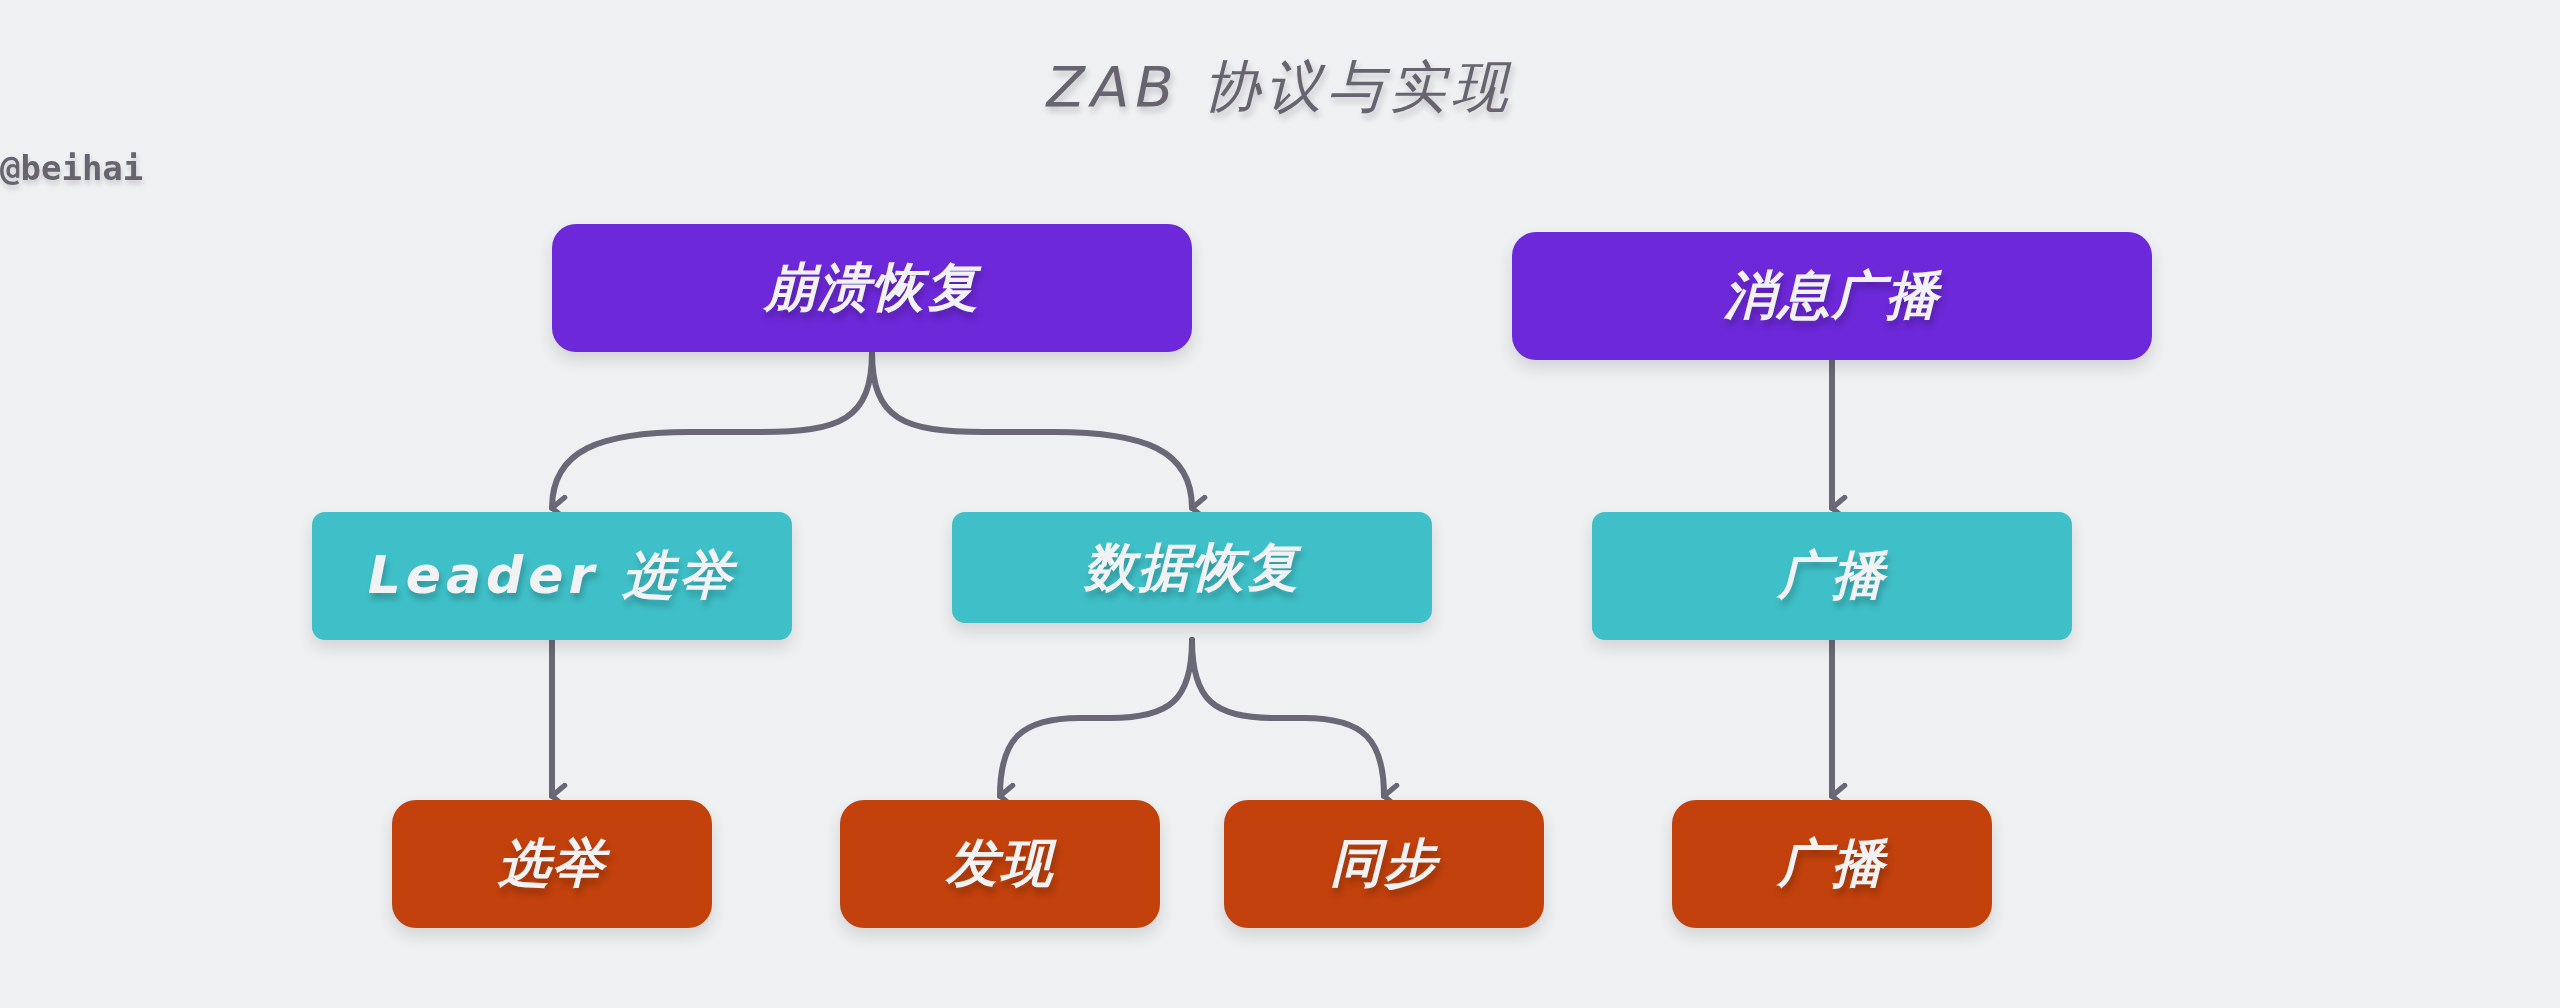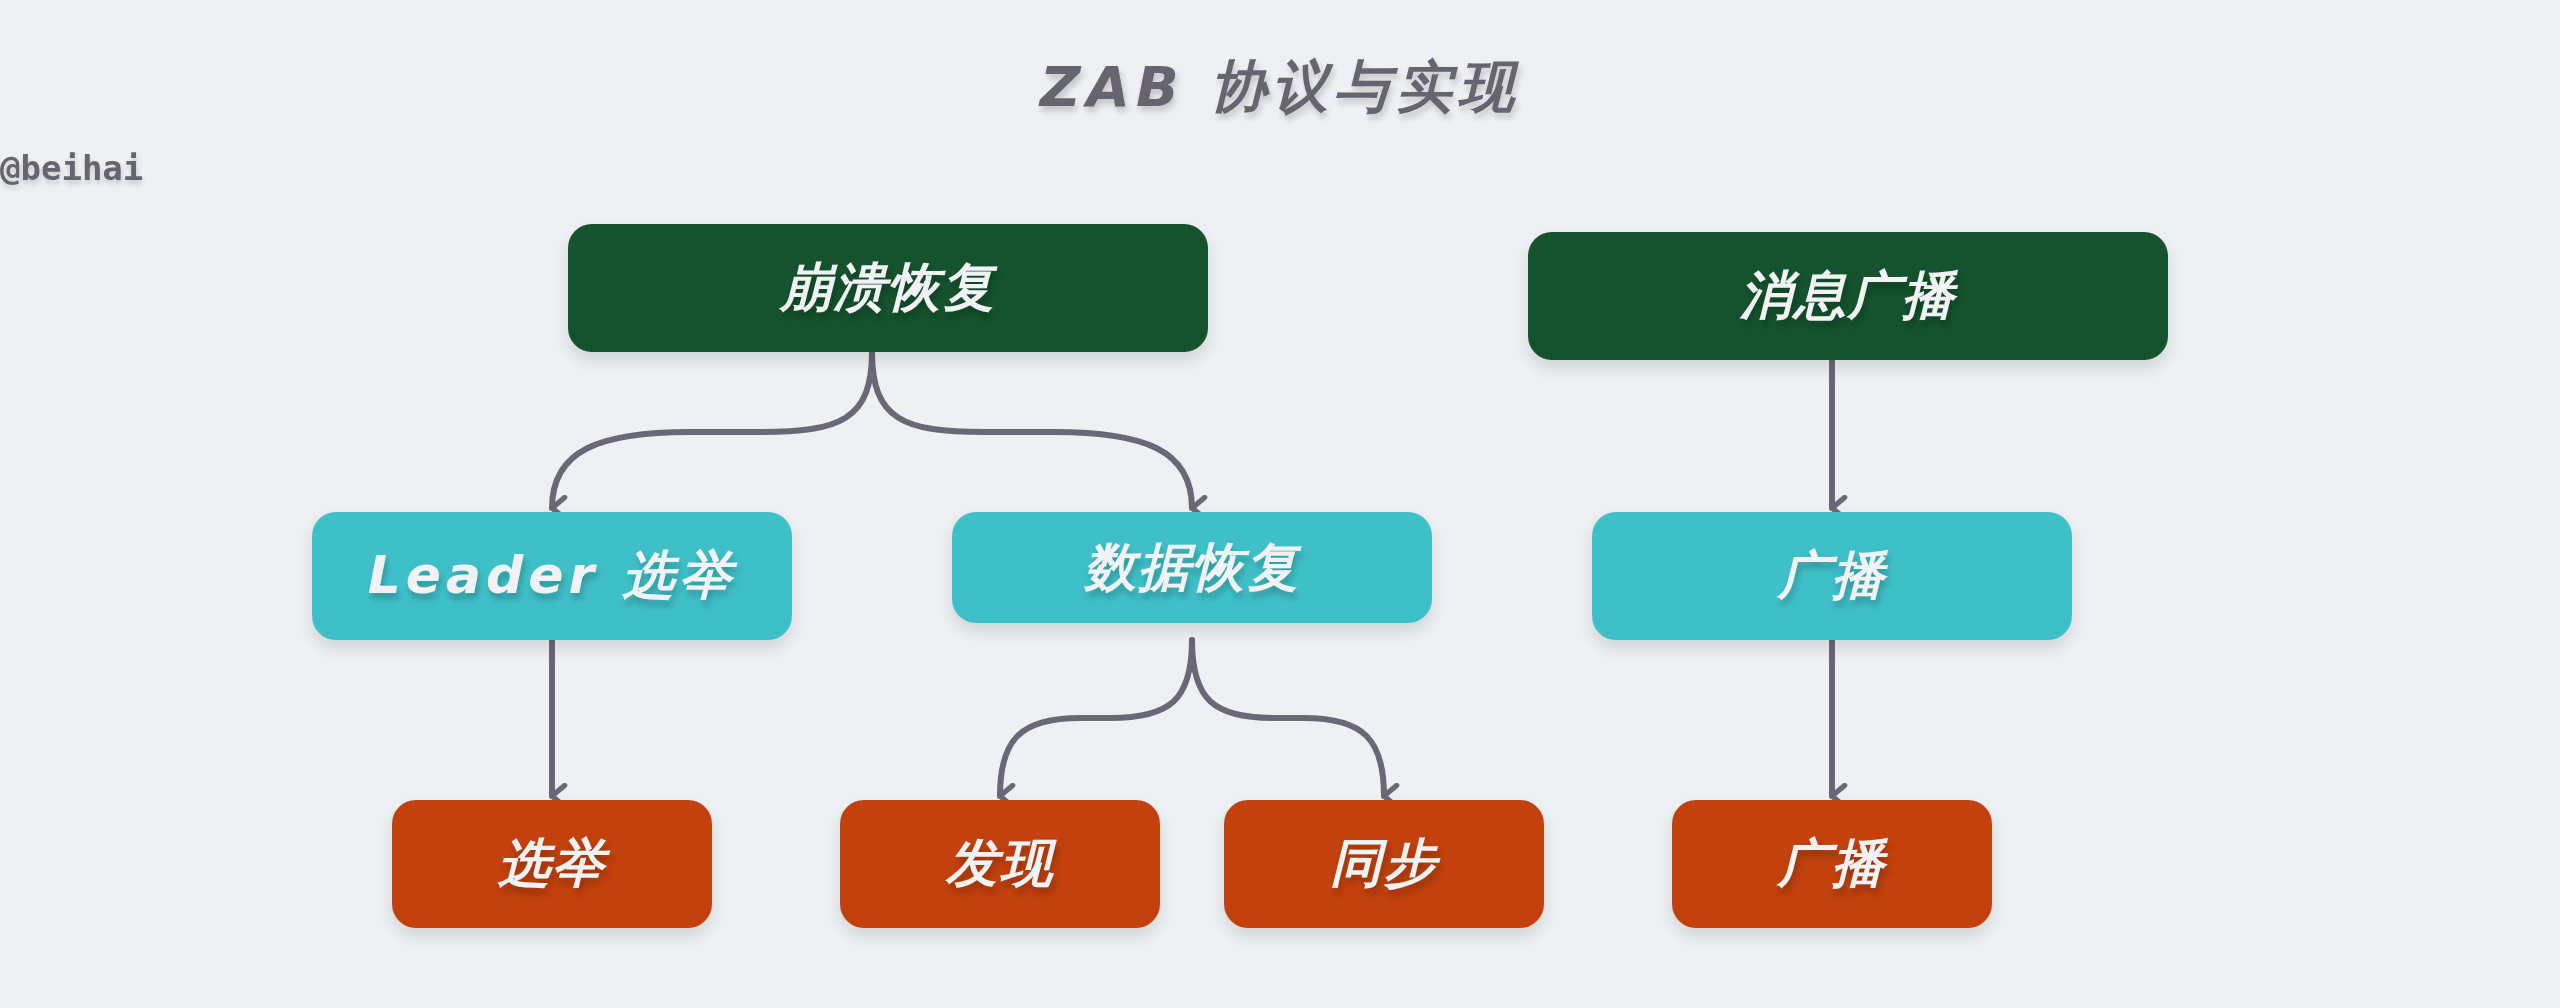--- a/index.html
+++ b/index.html
@@ -5,21 +5,21 @@
     html, body { margin: 0; padding: 0; }
     body {
       width: 2560px; height: 1008px;
       background: #eff0f2;
       position: relative; overflow: hidden;
       font-family: "DejaVu Sans", sans-serif;
     }
     .title {
       position: absolute; left: 0; width: 2560px; top: 50px;
       text-align: center;
-      font-size: 56px; font-weight: 700; font-style: italic;
+      font-size: 56px; font-weight: 400; font-style: italic;
       letter-spacing: 6px;
       color: #67646f;
       text-shadow: 2px 5px 6px rgba(0,0,0,0.18);
     }
     .subtitle {
       position: absolute; left: 0; width: 2560px; top: 148px;
       text-align: left;
       font-family: "DejaVu Sans Mono", monospace;
       font-size: 34px; font-weight: bold;
       color: #67646f;
@@ -31,22 +31,22 @@
       display: flex; align-items: center; justify-content: center;
       border-radius: 24px;
       box-shadow: 0 8px 16px rgba(0,0,0,0.12);
       color: #f1f2f4;
       font-weight: 900; font-style: italic;
       font-size: 52px;
       letter-spacing: 2px;
       text-shadow: 2px 6px 6px rgba(0,0,0,0.22);
       box-sizing: border-box;
     }
-    .node.dark { background: #14532d; margin-left: 16px; }
-    .node.teal { background: #3fc0c8; }
+    .node.dark { background: #6d28d9; }
+    .node.teal { background: #3fc0c8; border-radius: 13px; }
     .node.pink { background: #c2410c; }
     .node .latin { letter-spacing: 5px; }
   </style>
 </head>
 <body>
 
 <div class="title">ZAB 协议与实现</div>
 <div class="subtitle">@beihai</div>
 
 <svg class="connectors" width="2560" height="1008" viewBox="0 0 2560 1008">

